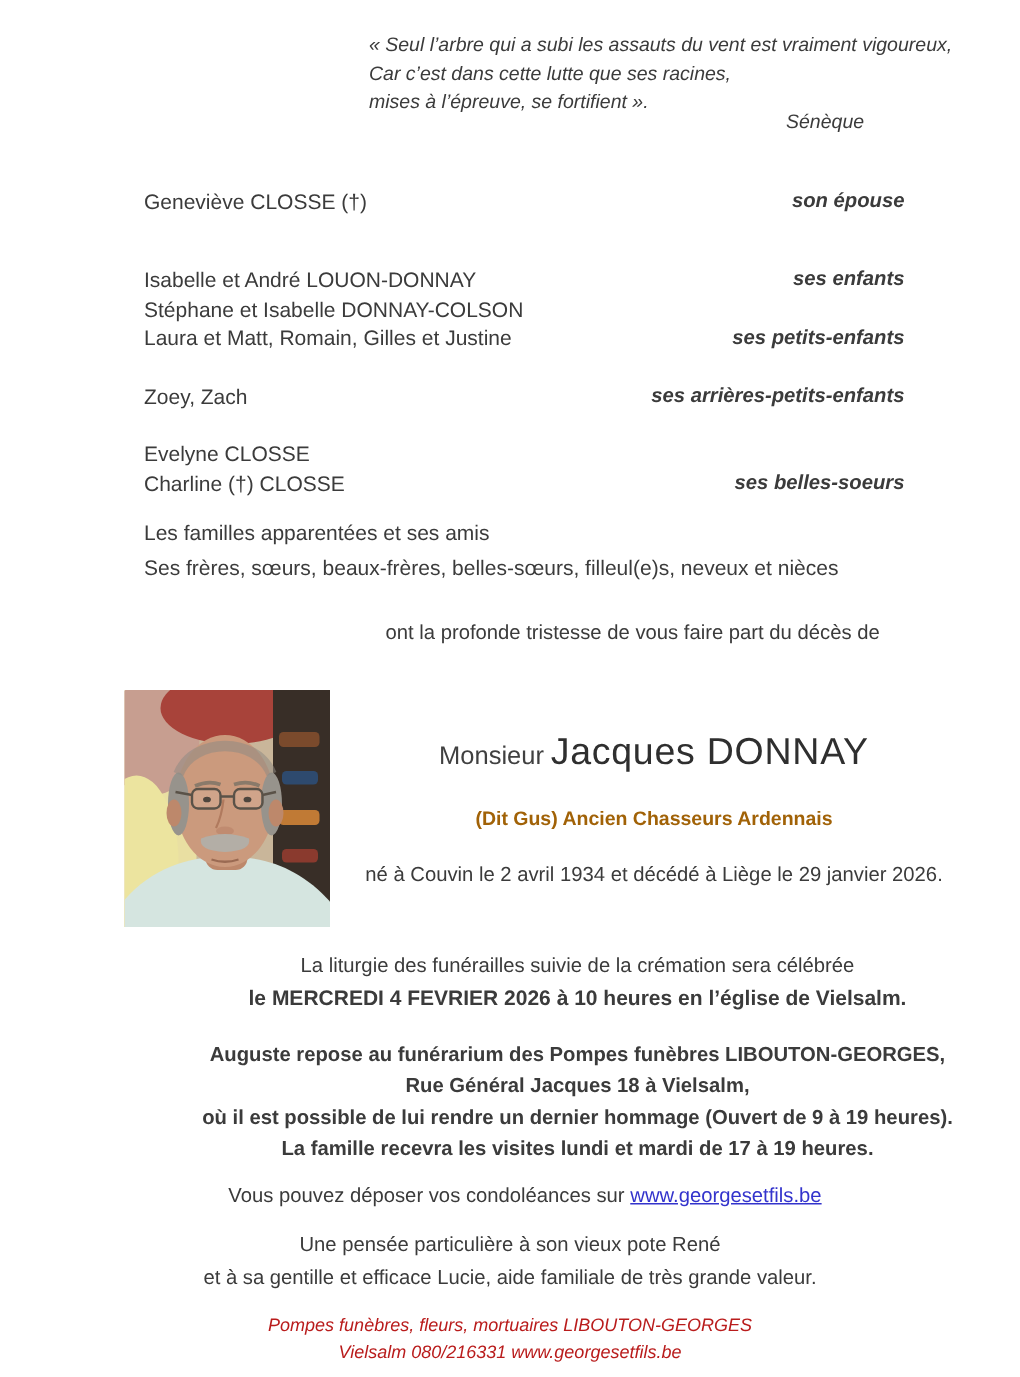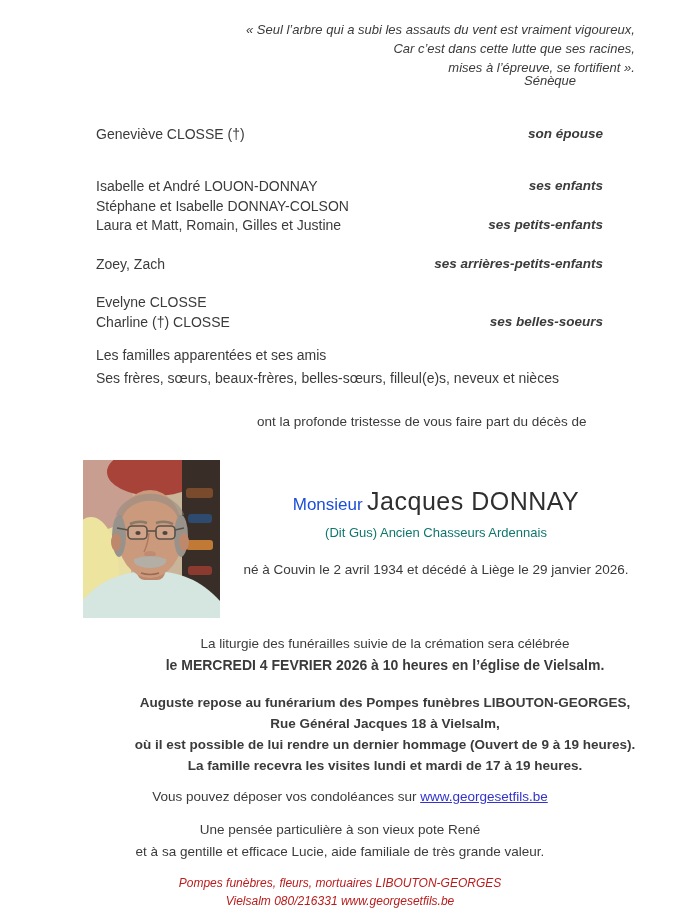--- a/index.html
+++ b/index.html
@@ -6,37 +6,37 @@
   .page{
     position:relative;
     width:680px;height:918px;
     background:#ffffff;
     font-family:"Liberation Sans", sans-serif;
     color:#3b3b3b;
     overflow:hidden;
   }
   .abs{position:absolute;}
 
-  .quote{left:246px;top:20px;font-style:italic;font-size:13px;line-height:19px;text-align:right;}
+  .quote{left:246px;top:20px;font-style:italic;font-size:13px;line-height:19px;}
   .quote-author{left:524px;top:73px;font-style:italic;font-size:13px;}
 
   .names{font-size:14px;line-height:20px;}
   .left-col{left:96px;}
   .relation{right:77px;font-style:italic;font-weight:bold;font-size:13.5px;line-height:20px;}
 
   .extended{left:96px;top:344px;font-size:14px;line-height:22.5px;}
   .announcement{left:257px;top:414px;font-size:13.5px;}
 
   .photo{left:83px;top:460px;width:137px;height:158px;display:block;}
 
   .title-wrap{left:222px;top:486px;width:428px;text-align:center;}
   .title-line{line-height:30px;white-space:nowrap;}
-  .title-prefix{font-size:17px;color:#1d4ed8;}
+  .title-prefix{font-size:17px;color:#404040;}
   .title-name{font-size:25px;color:#2f2f2f;letter-spacing:0.5px;}
-  .subtitle{font-size:13px;font-weight:normal;margin-top:5px;color:#0f766e;}
+  .subtitle{font-size:13px;font-weight:bold;margin-top:18px;color:#a16207;}
   .life-dates{font-size:13.5px;margin-top:22px;}
 
   .ceremony{left:95px;top:633px;width:580px;text-align:center;line-height:21.5px;}
   .ceremony-l1{font-size:13.5px;}
   .ceremony-l2{font-size:14px;font-weight:bold;}
 
   .repose{left:95px;top:692px;width:580px;text-align:center;
           font-size:13.5px;font-weight:bold;line-height:21px;}
 
   .condolences{left:20px;top:789px;width:660px;text-align:center;font-size:13.5px;}

